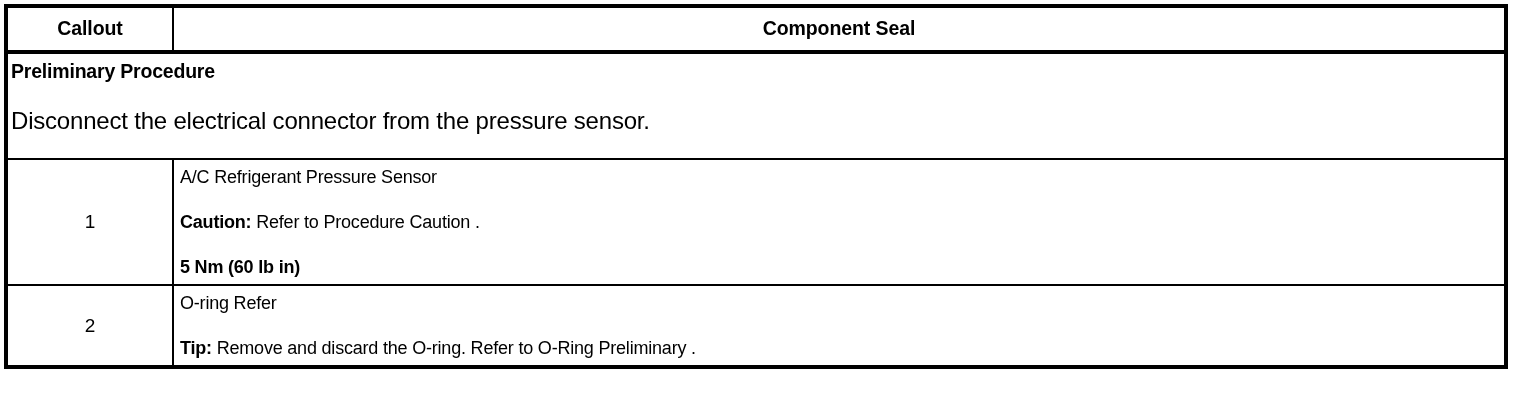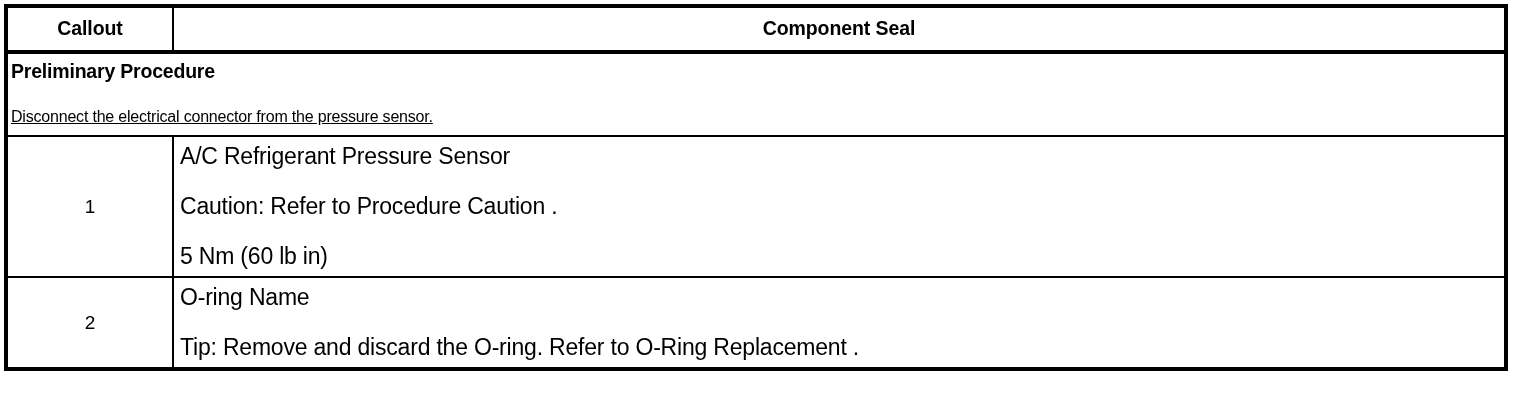--- a/index.html
+++ b/index.html
@@ -57,57 +57,56 @@
     font-size: 19.5px;
     letter-spacing: -0.1px;
   }
   tr.header-row th.th-callout {
     border-right: 2px solid #000;
   }
 
   
   tr.prelim-row td {
     border-bottom: 2px solid #000;
-    padding: 8px 0 10px 3px;
+    padding: 8px 0 25px 3px;
     margin-left: 29px;
   }
   .prelim-title {
     font-weight: bold;
     font-size: 19.5px;
     letter-spacing: -0.2px;
     margin: 0 0 4px 0;
   }
   .prelim-text {
-    font-size: 16px;
+    font-size: 24px;
     letter-spacing: -0.2px;
     margin: 27px 0 0 0;
-    text-decoration: underline;
   }
 
   
   tr.data-row td.callout-cell {
     border-right: 2px solid #000;
     text-align: center;
     vertical-align: middle;
     font-size: 19px;
   }
   tr.data-row td.name-cell {
     padding: 8px 0 8px 6px;
     vertical-align: top;
   }
   tr.row-1 td { border-bottom: 2px solid #000; }
 
   .line {
-    font-size: 23px;
+    font-size: 18px;
     letter-spacing: -0.2px;
     margin: 0 0 27px 0;
     white-space: nowrap;
   }
   .line:last-child { margin-bottom: 0; }
-  .b { font-weight: normal; }
+  .b { font-weight: bold; }
 </style>
 </head>
 <body>
 
 <div class="table-wrap">
   <table class="svc">
     <colgroup>
       <col class="c-callout">
       <col class="c-name">
     </colgroup>
@@ -137,23 +136,23 @@
           <p class="line">
             <span class="b">5 Nm (60 lb in)</span><span></span>
           </p>
         </td>
       </tr>
 
       <tr class="data-row row-2">
         <td class="callout-cell">2</td>
         <td class="name-cell">
           <p class="line">
-            <span class="b"></span><span>O-ring Name</span>
+            <span class="b"></span><span>O-ring Refer</span>
           </p>
           <p class="line">
-            <span class="b">Tip:</span><span> Remove and discard the O-ring. Refer to O-Ring Replacement .</span>
+            <span class="b">Tip:</span><span> Remove and discard the O-ring. Refer to O-Ring Preliminary .</span>
           </p>
         </td>
       </tr>
 
     </tbody>
   </table>
 </div>
 
 </body></html>

